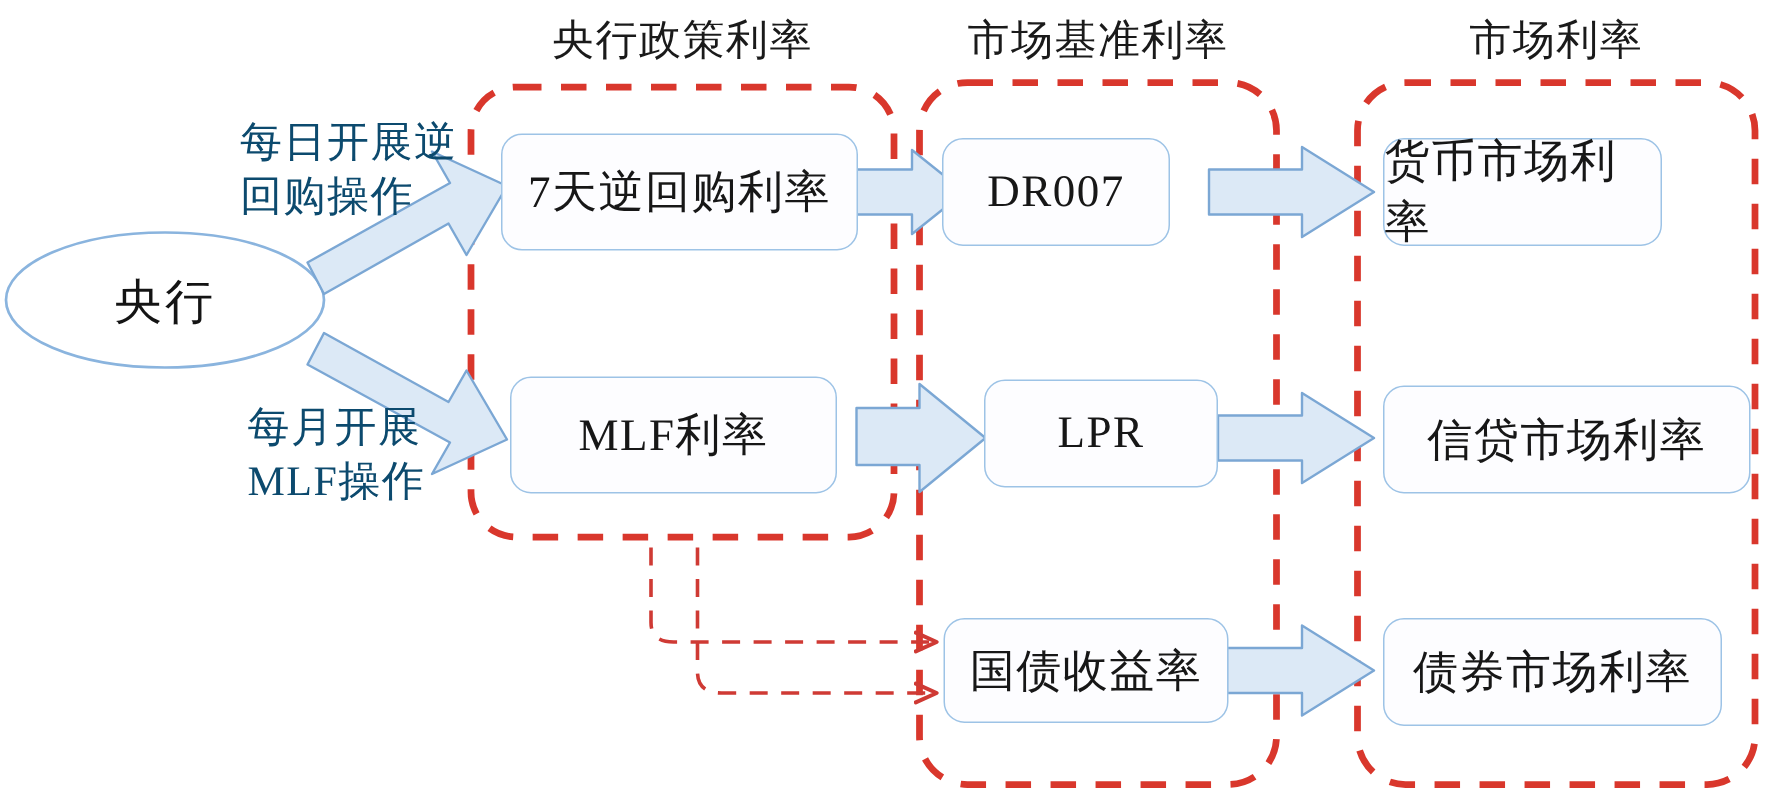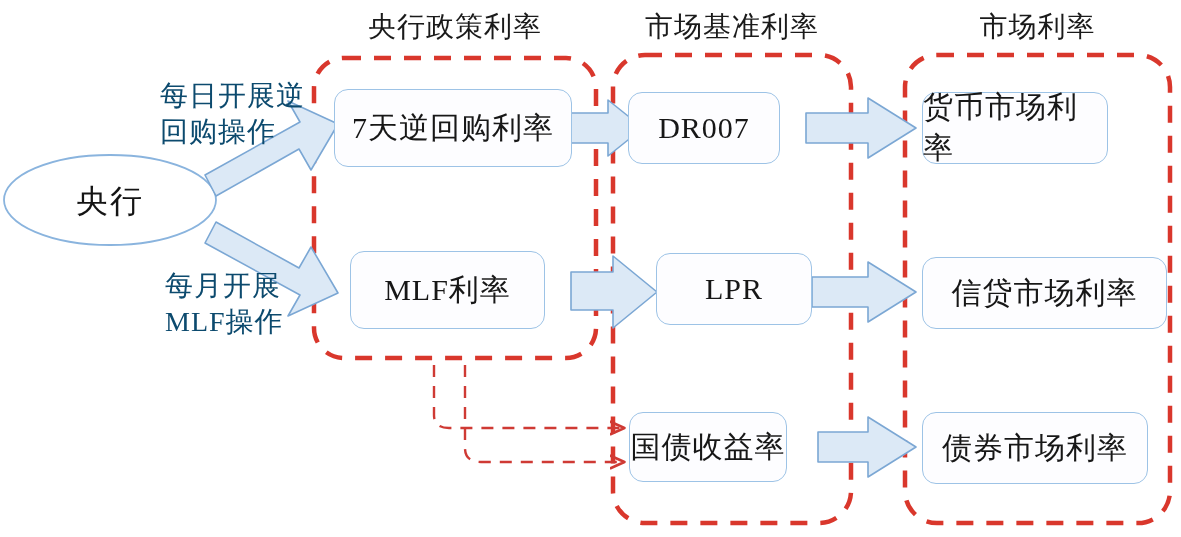--- a/index.html
+++ b/index.html
@@ -129,23 +129,23 @@
   <div class="col-title" style="left:905px; top:8px; width:265px;">市场利率</div>
 
   <div class="ellipse-label" style="left:0px; top:180px; width:220px; text-align:center;">央行</div>
 
   <div class="side-label" style="left:147px; top:78px; width:170px;">每日开展逆
 回购操作</div>
   <div class="side-label" style="left:152px; top:268px; width:170px;">每月开展
 MLF操作</div>
 
   <div class="node-box" style="left:334px; top:89px; width:238px; height:78px;">7天逆回购利率</div>
-  <div class="node-box" style="left:350px; top:251px; width:195px; height:78px;">MLF利率</div>
+  <div class="node-box" style="left:340px; top:251px; width:218px; height:78px;">MLF利率</div>
 
   <div class="node-box" style="left:628px; top:92px; width:152px; height:72px;">DR007</div>
   <div class="node-box" style="left:656px; top:253px; width:156px; height:72px;">LPR</div>
-  <div class="node-box" style="left:629px; top:412px; width:158px; height:70px;">国债收益率</div>
+  <div class="node-box" style="left:629px; top:412px; width:190px; height:70px;">国债收益率</div>
 
   <div class="node-box" style="left:922px; top:92px; width:186px; height:72px;">货币市场利率</div>
   <div class="node-box" style="left:922px; top:257px; width:245px; height:72px;">信贷市场利率</div>
   <div class="node-box" style="left:922px; top:412px; width:226px; height:72px;">债券市场利率</div>
 
 </div>
 
 </body></html>

